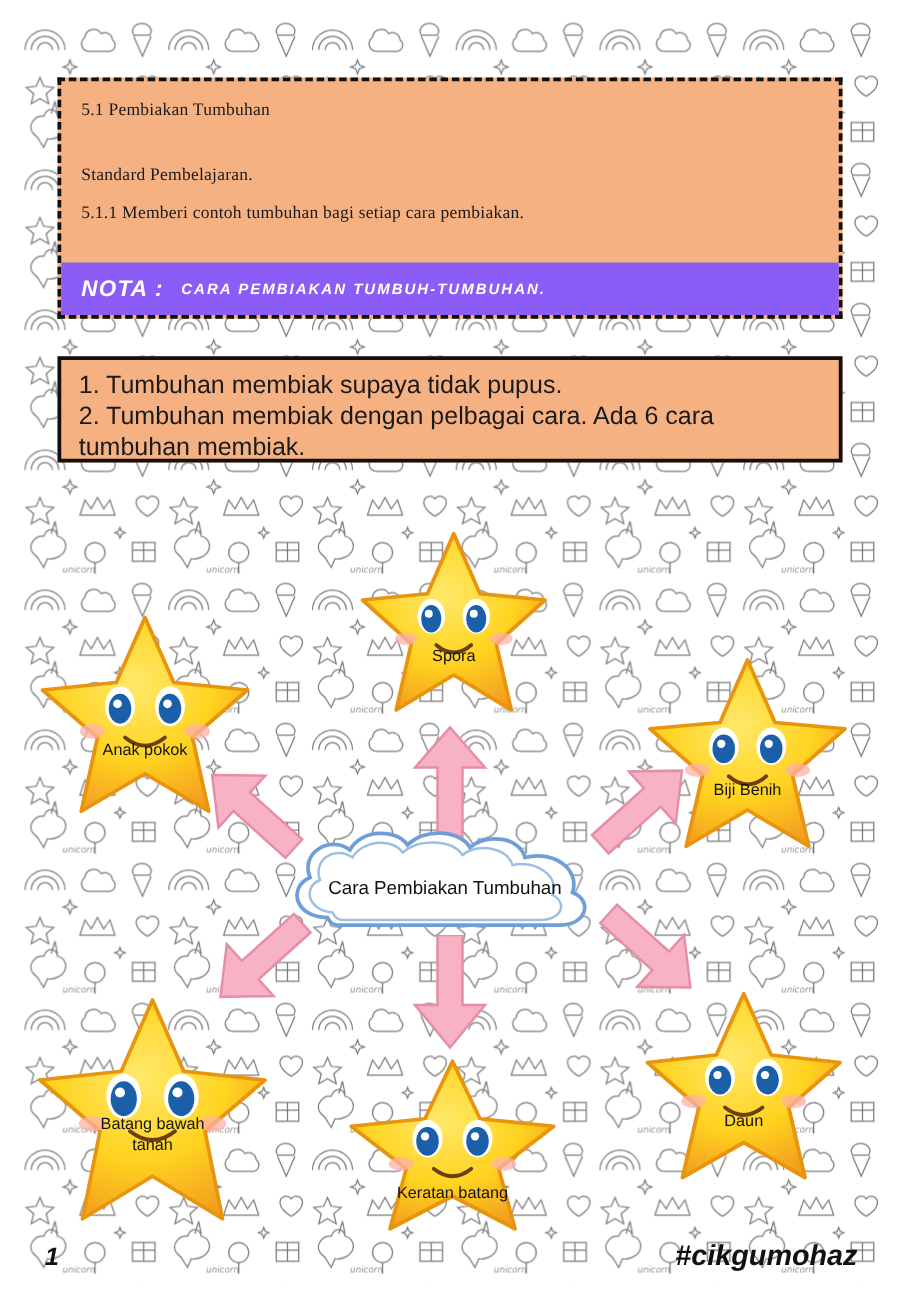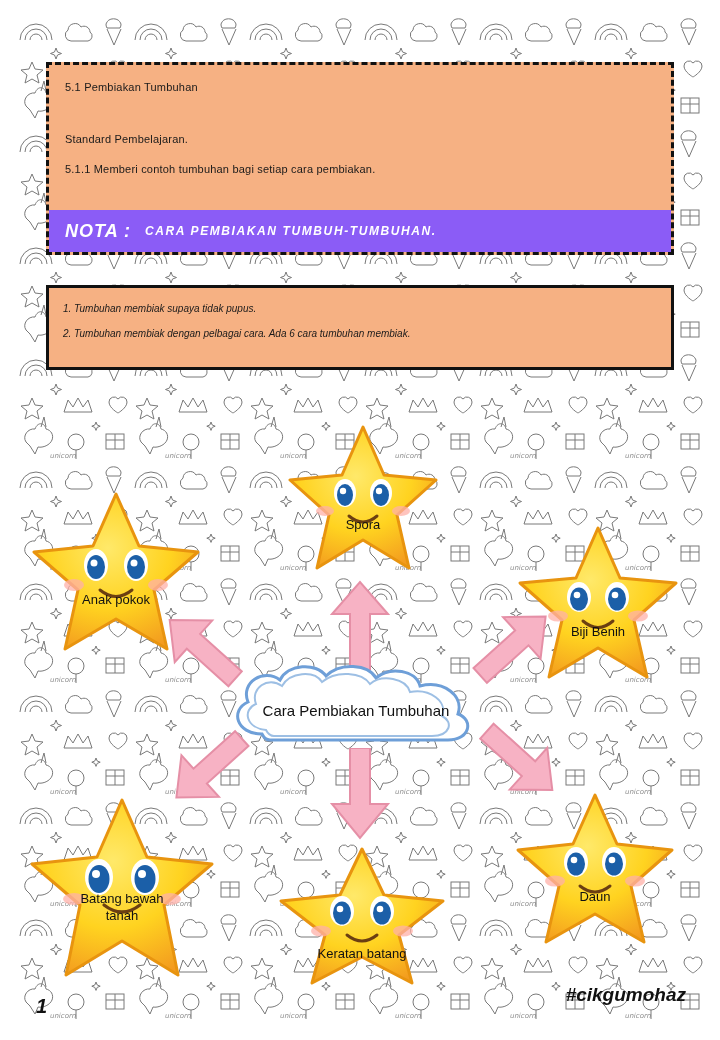--- a/index.html
+++ b/index.html
@@ -51,24 +51,25 @@
     width: 628px;
     height: 193px;
     background: #f6b183;
     border: 3px dashed #111111;
     box-sizing: border-box;
     z-index: 10;
   }
   .box-top .line {
     position: absolute;
     left: 16px;
-    font-size: 11px;
+    font-size: 14px;
     color: #1a1a1a;
     letter-spacing: .2px;
     white-space: nowrap;
+    font-family: Liberation Serif, serif;
   }
   .l1 { top: 16px; }
   .l2 { top: 68px; text-align: center; }
   .l3 { top: 98px; }
 
   .nota-bar {
     position: absolute;
     left: 0;
     bottom: 0;
     width: 100%;
@@ -102,24 +103,23 @@
     top: 285px;
     width: 628px;
     height: 85px;
     background: #f6b183;
     border: 3px solid #111111;
     box-sizing: border-box;
     padding: 8px 14px;
     z-index: 10;
   }
   .box-notes .nline {
-    font-size: 10px;
+    font-size: 20px;
     color: #1a1a1a;
     line-height: 25px;
-    font-style: italic;
   }
 
   
   .cloud {
     position: absolute;
     left: 222px;
     top: 660px;
     width: 268px;
     height: 100px;
     z-index: 22;
@@ -182,22 +182,22 @@
     bottom: 22px;
     font-size: 20px;
     font-weight: bold;
     color: #111111;
     font-style: italic;
     z-index: 30;
   }
   .handle {
     position: absolute;
     right: 34px;
-    bottom: 34px;
-    font-size: 19px;
+    bottom: 22px;
+    font-size: 23px;
     font-weight: bold;
     font-style: italic;
     color: #111111;
     z-index: 30;
   }
 </style>
 </head>
 <body>
 
 <div class="page">

